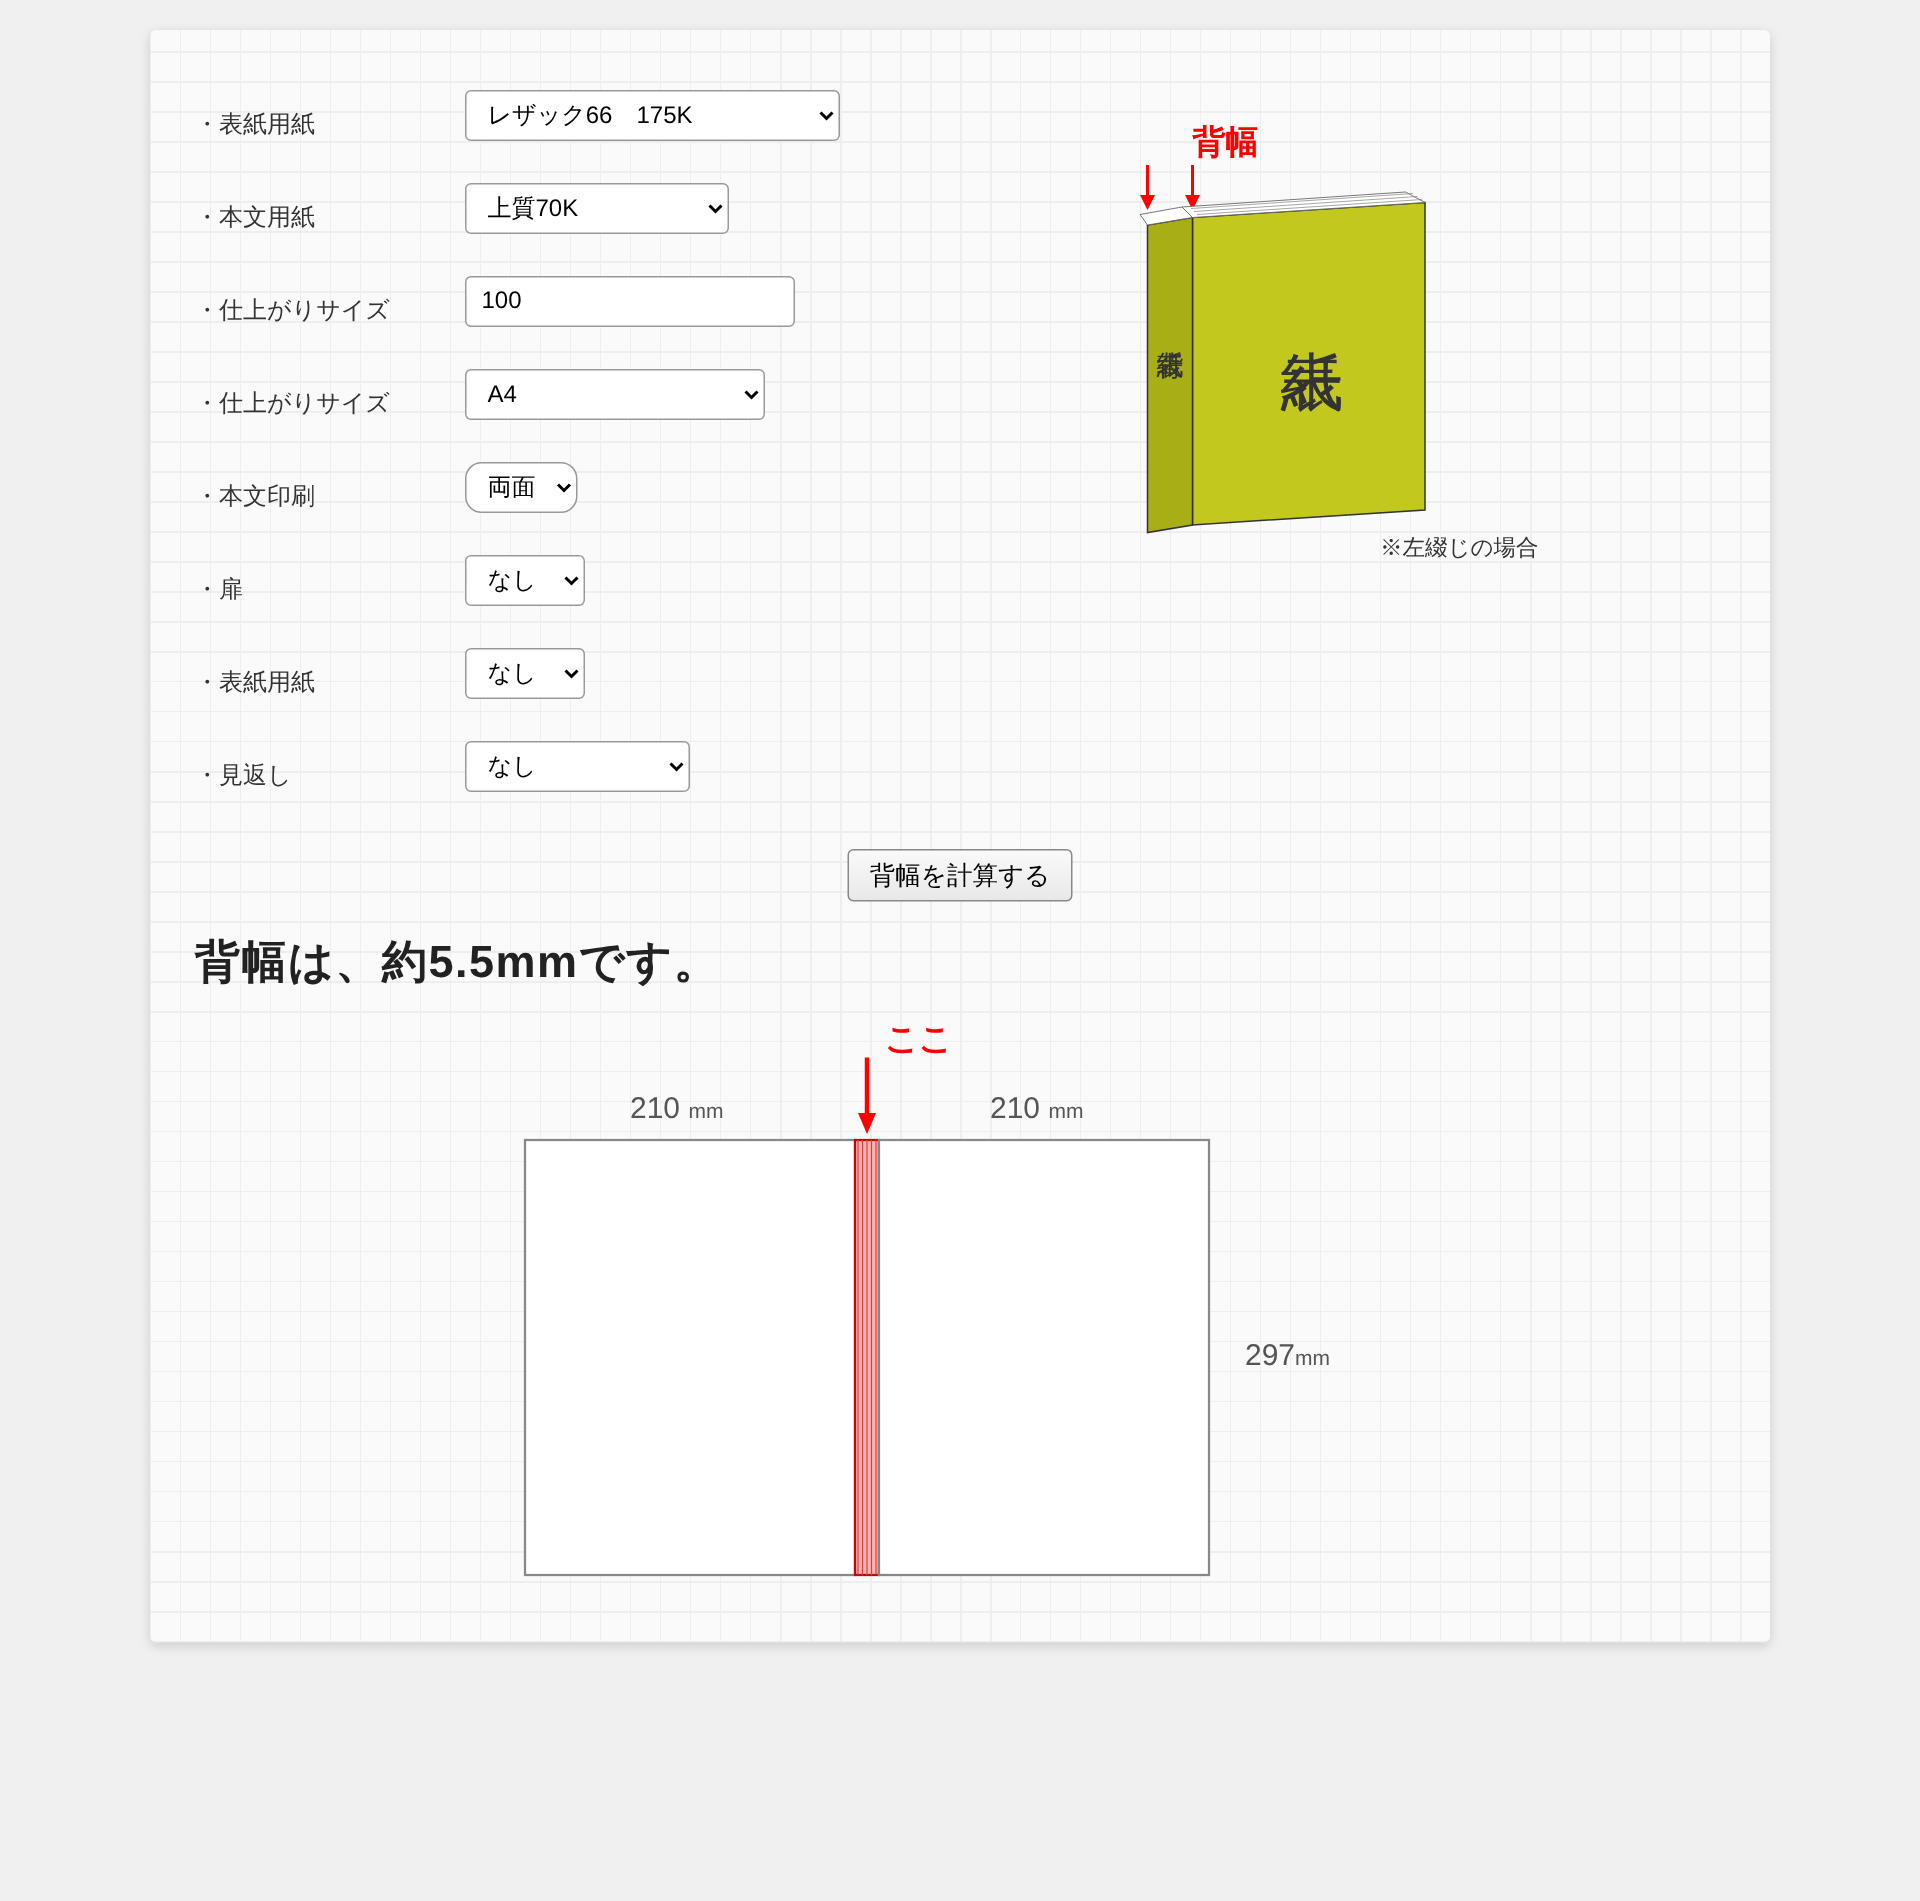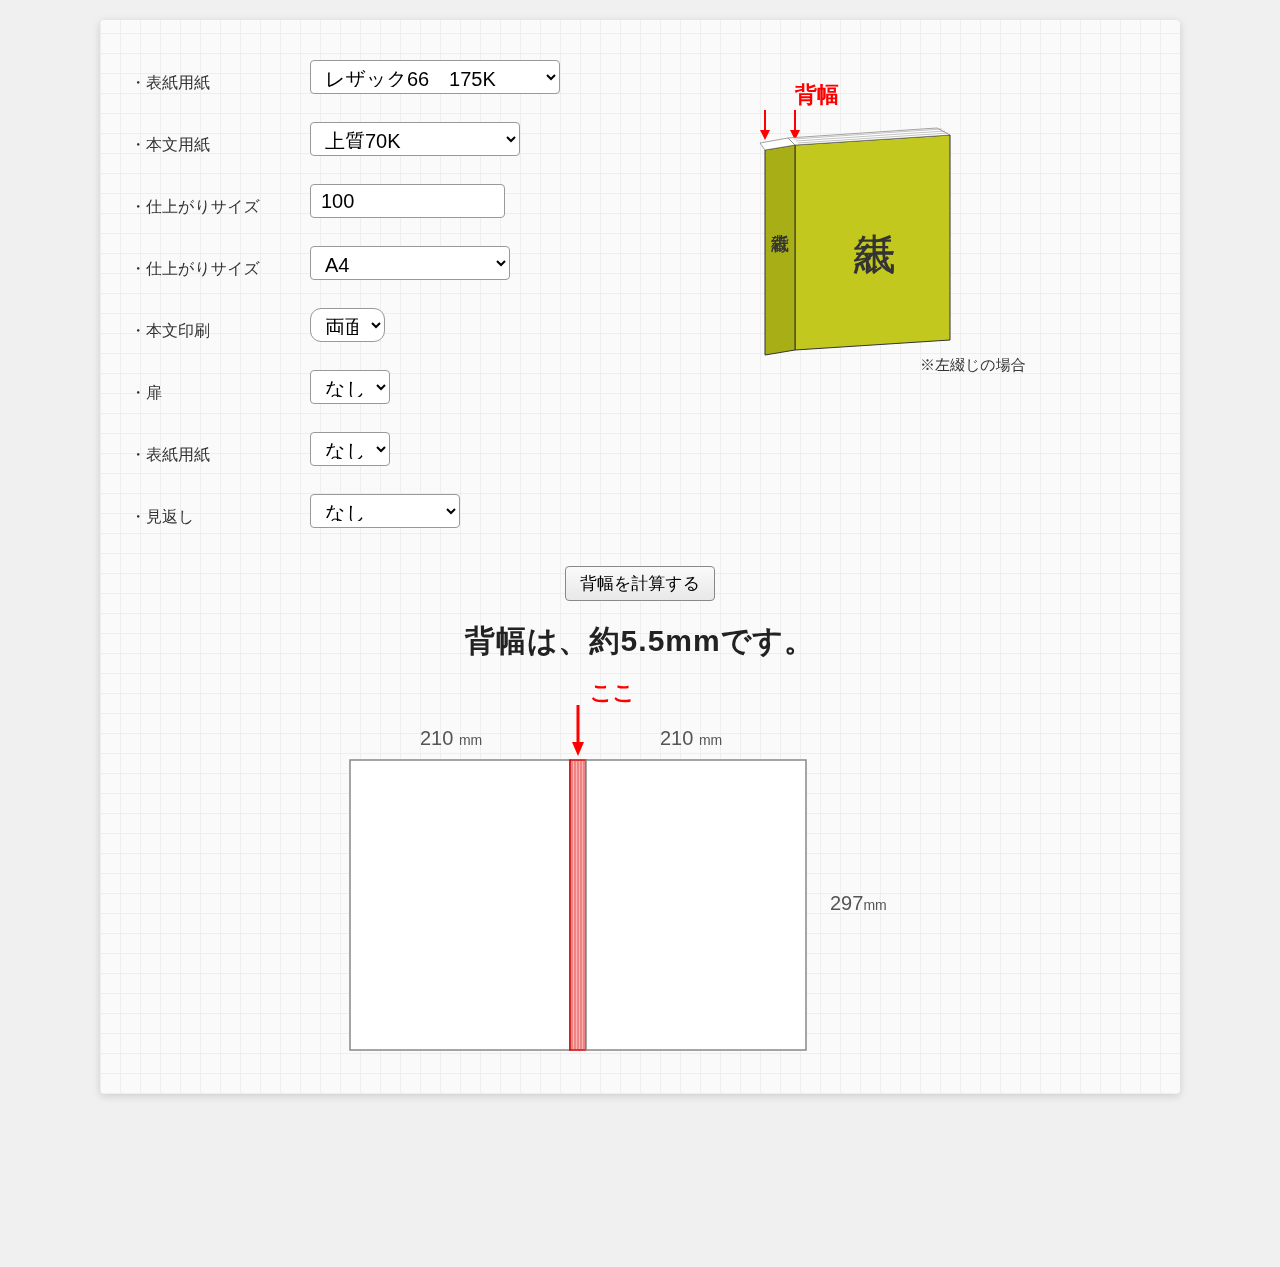--- a/index.html
+++ b/index.html
@@ -32,34 +32,34 @@
     display: flex;
     align-items: flex-end;
     margin-bottom: 28px;
   }
   .form-label {
     width: 180px;
     font-size: 16px;
     color: #333;
   }
   select, input[type="text"] {
-    font-size: 20px;
+    font-size: 16px;
     padding: 6px 10px;
     border: 1px solid #999;
     border-radius: 4px;
     background: #fff;
     height: 34px;
   }
   .sel-wide { width: 250px; }
-  .sel-med  { width: 210px; }
+  .sel-med  { width: 176px; }
   .sel-med2 { width: 200px; }
   .sel-sm   { width: 75px; border-radius: 11px; }
   .sel-sm2  { width: 80px; }
   .sel-mm   { width: 150px; }
-  .inp-num  { width: 195px; }
+  .inp-num  { width: 220px; }
 
   .diagram-column {
     flex: 1;
     position: relative;
     padding-top: 10px;
   }
 
   .calc-button-row {
     text-align: center;
     margin-top: 10px;
@@ -67,21 +67,21 @@
   }
   .calc-button {
     font-size: 17px;
     padding: 5px 14px;
     background: linear-gradient(#fafafa,#e8e8e8);
     border: 1px solid #888;
     border-radius: 4px;
     cursor: pointer;
   }
   .result-line {
-    text-align: center;
+    text-align: left;
     font-size: 30px;
     font-weight: 800;
     color: #222;
     margin-bottom: 18px;
     letter-spacing: 1px;
   }
   .spread-area {
     width: 700px;
     margin: 0 auto;
     position: relative;

